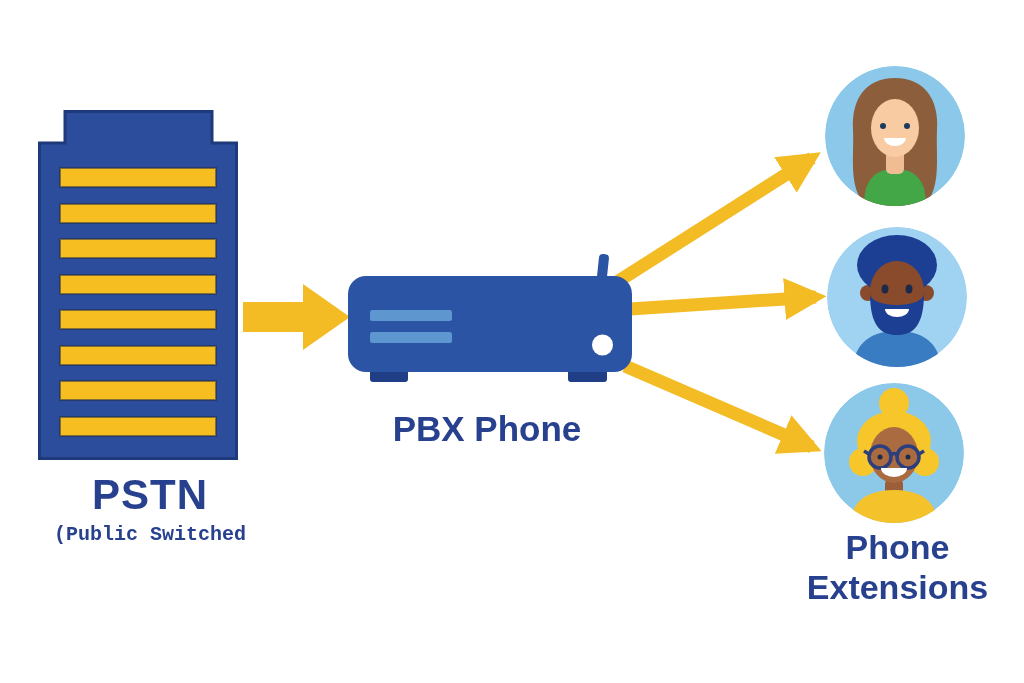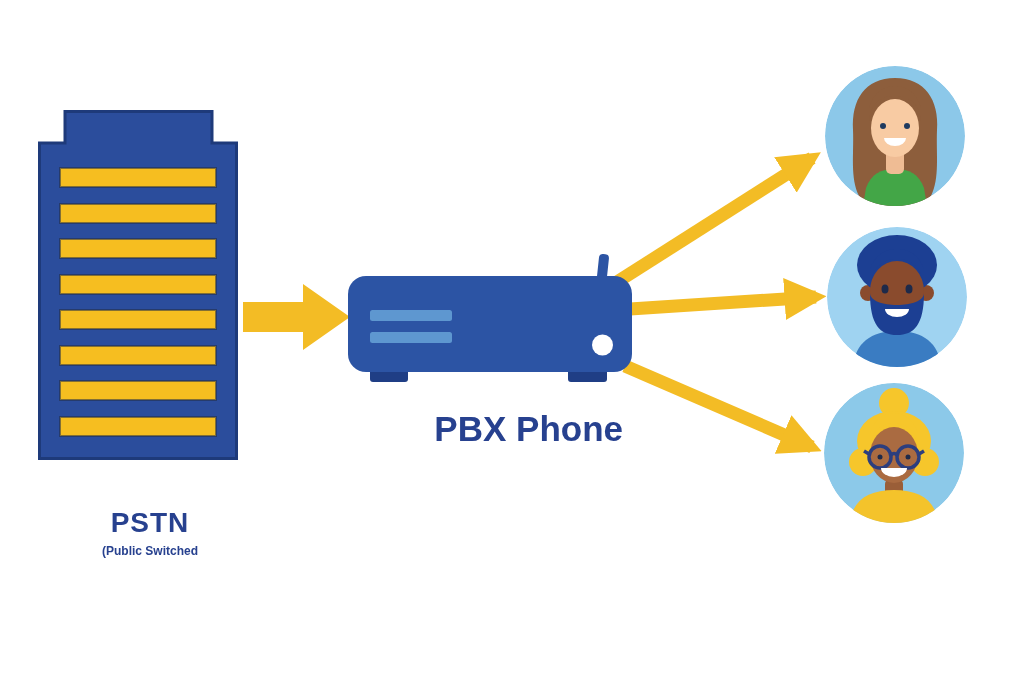--- a/index.html
+++ b/index.html
@@ -32,23 +32,23 @@
   .node-layer{z-index:2;}
   .label{
     z-index:3;
     color:var(--text-navy,#27418F);
     font-weight:700;
     text-align:center;
     line-height:1.18;
   }
   .label span{display:block;}
   .pstn-label{left:18px;top:474px;width:264px;}
-  .pstn-label .title{font-size:28px;line-height:1.0;margin-bottom:7px;letter-spacing:1px;margin-top:35px;}
-  .pstn-label .sub{font-size:12px;}
-  .pbx-label{left:351px;top:408px;width:272px;font-size:35px;text-align:right;}
+  .pstn-label .title{font-size:42px;line-height:1.0;margin-bottom:7px;letter-spacing:1px;}
+  .pstn-label .sub{font-size:20px;font-family:Liberation Mono, monospace;}
+  .pbx-label{left:351px;top:408px;width:272px;font-size:35px;}
   .ext-label{left:770px;top:527px;width:255px;font-size:34px;}
 </style>
 </head>
 <body>
 
 <div class="canvas">
 
   <svg class="abs arrows-layer" width="1024" height="683" viewBox="0 0 1024 683">
     <defs>
       <marker id="ah" viewBox="0 0 12 12" refX="9" refY="6" markerWidth="42" markerHeight="42" markerUnits="userSpaceOnUse" orient="auto">
@@ -165,15 +165,17 @@
   <div class="abs label pstn-label">
     <span class="title">PSTN</span>
     <span class="sub">(Public Switched</span>
   </div>
 
   <div class="abs label pbx-label">
     <span>PBX Phone</span>
   </div>
 
   <div class="abs label ext-label">
+    <span>Phone</span>
+    <span>Extensions</span>
   </div>
 
 </div>
 
 </body></html>

